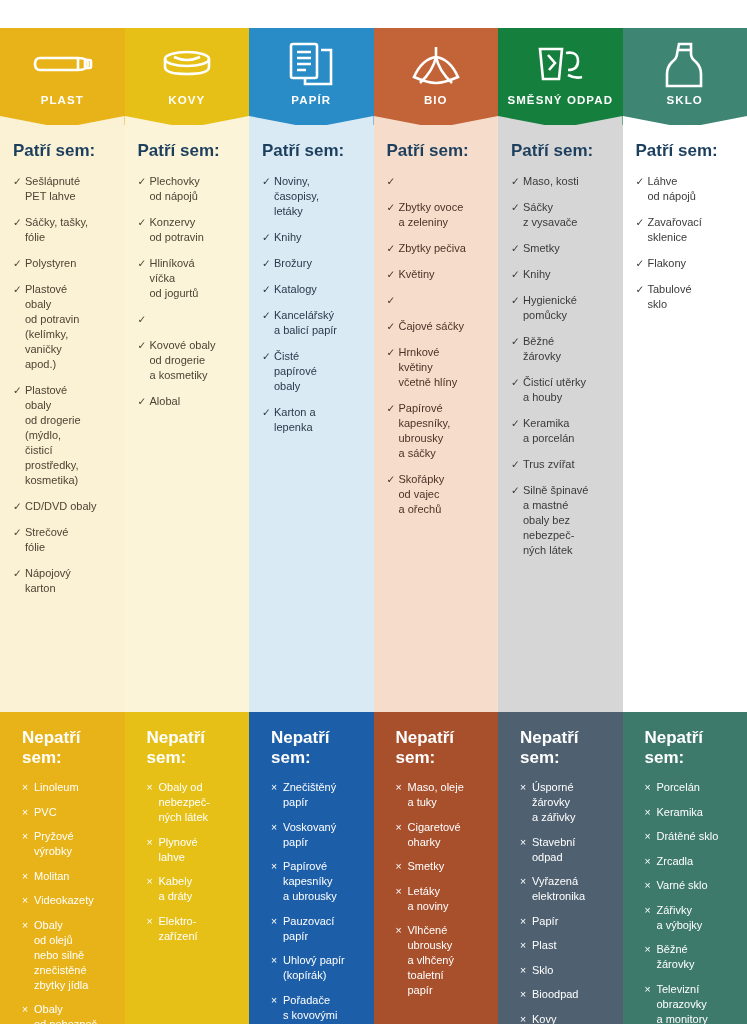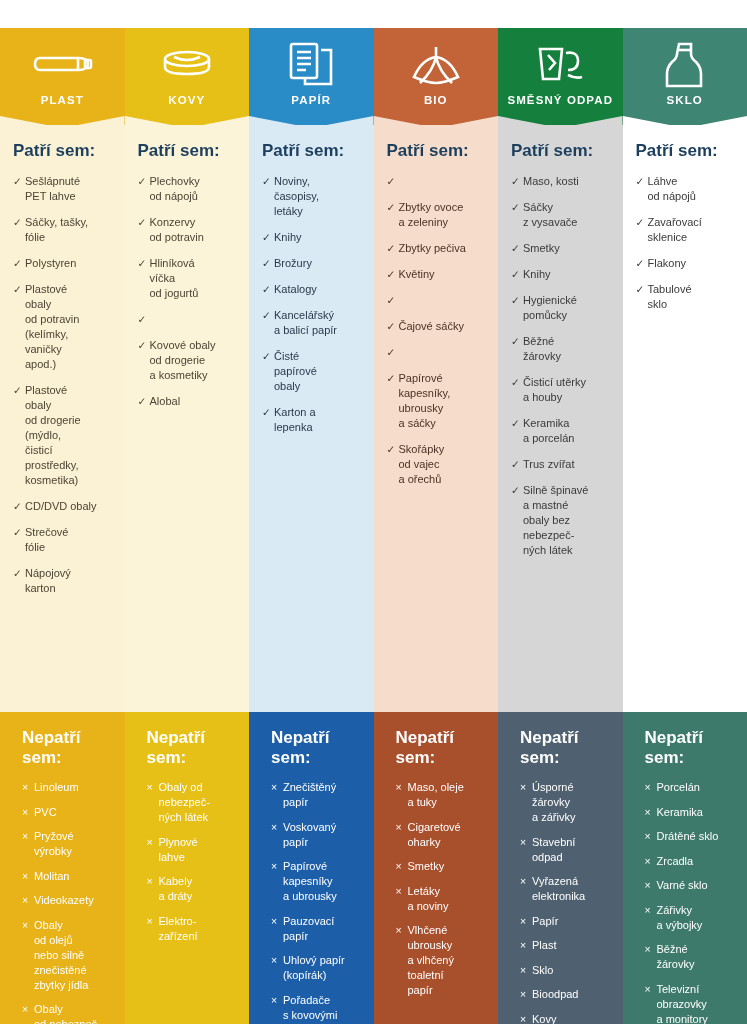--- a/index.html
+++ b/index.html
@@ -365,20 +365,21 @@
           </li>
           <li>
             <span class="mk">✓</span>
           </li>
           <li>
             <span class="mk">✓</span>
             <span class="tx">Čajové sáčky</span>
           </li>
           <li>
             <span class="mk">✓</span>
+            <span class="tx">Hrnkové<br>květiny<br>včetně hlíny</span>
           </li>
           <li>
             <span class="mk">✓</span>
             <span class="tx">Papírové<br>kapesníky,<br>ubrousky<br>a sáčky</span>
           </li>
           <li>
             <span class="mk">✓</span>
             <span class="tx">Skořápky<br>od vajec<br>a ořechů</span>
           </li>
         </ul>

